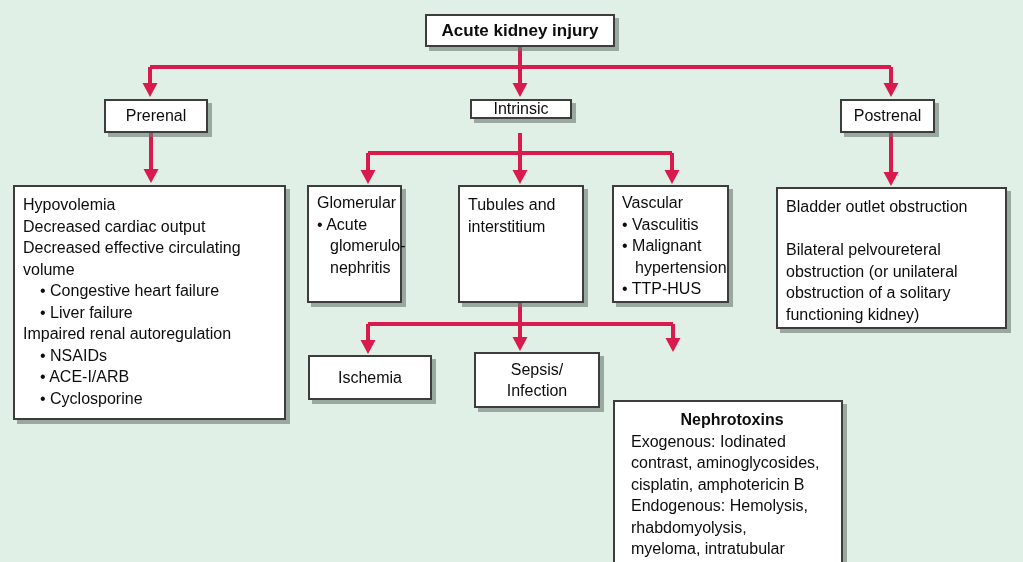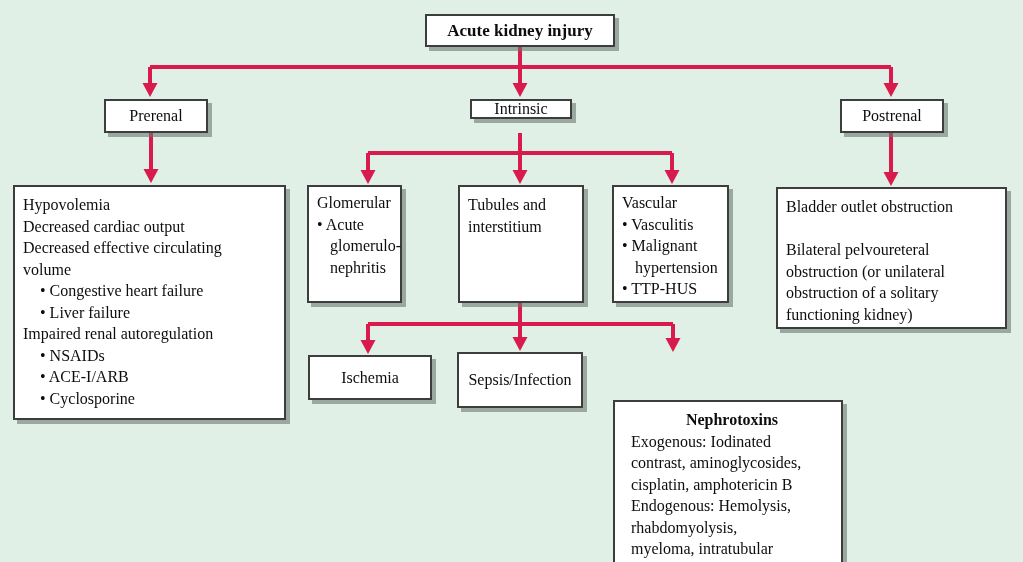--- a/index.html
+++ b/index.html
@@ -8,21 +8,21 @@
     --box-background: #ffffff;
     --box-border: #3d3d3d;
     --text: #0d0d0d;
   }
   html, body { margin: 0; padding: 0; }
   .stage {
     position: relative;
     width: 1023px;
     height: 562px;
     background: var(--background);
-    font-family: Liberation Serif, serif;
+    font-family: Liberation Sans, sans-serif;
     color: var(--text);
     overflow: hidden;
   }
   .connectors {
     position: absolute;
     left: 0; top: 0;
     width: 1023px; height: 562px;
   }
   .edge { stroke: var(--arrow); stroke-width: 4; fill: none; }
   .head { fill: var(--arrow); stroke: none; }
@@ -43,21 +43,21 @@
   .title-box { font-weight: bold; font-size: 17px; }
   .panel {
     font-size: 16px;
     line-height: 21.5px;
     padding: 5px 8px;
   }
   .panel .line { min-height: 21.5px; white-space: nowrap; }
   .panel .b    { padding-left: 17px; }   
   .panel .cont { padding-left: 13px; }   
   .panel .ttl  { text-align: center; font-weight: bold; }
-  .center-lines { flex-direction: row; line-height: 21.5px; }
+  .center-lines { flex-direction: column; line-height: 21.5px; margin-left: 17px; }
 </style>
 </head>
 <body>
 
 <div class="stage">
 
   <svg class="connectors" viewBox="0 0 1023 562" xmlns="http://www.w3.org/2000/svg">
 
     <path class="edge" d="M520 47 V67 M150 67 H891 M150 67 V84 M520 67 V84 M891 67 V84"></path>
     <polygon class="head" points="142.5,83 157.5,83 150,97"></polygon>
@@ -84,21 +84,21 @@
   <div class="box label-box title-box" style="left:425px; top:14px; width:190px; height:33px;">
     <span>Acute kidney injury</span>
   </div>
 
   <div class="box label-box" style="left:104px; top:99px; width:104px; height:34px;">
     <span>Prerenal</span>
   </div>
   <div class="box label-box" style="left:470px; top:99px; width:102px; height:20px;">
     <span>Intrinsic</span>
   </div>
-  <div class="box label-box" style="left:840px; top:99px; width:104px; height:34px;justify-content:center;">
+  <div class="box label-box" style="left:840px; top:99px; width:95px; height:34px;justify-content:center;">
     <span>Postrenal</span>
   </div>
 
   <div class="box panel" style="left:13px; top:185px; width:273px; height:235px; padding-top:7px;">
     <div class="line">Hypovolemia</div>
     <div class="line">Decreased cardiac output</div>
     <div class="line">Decreased effective circulating</div>
     <div class="line">volume</div>
     <div class="line b">• Congestive heart failure</div>
     <div class="line b">• Liver failure</div>

